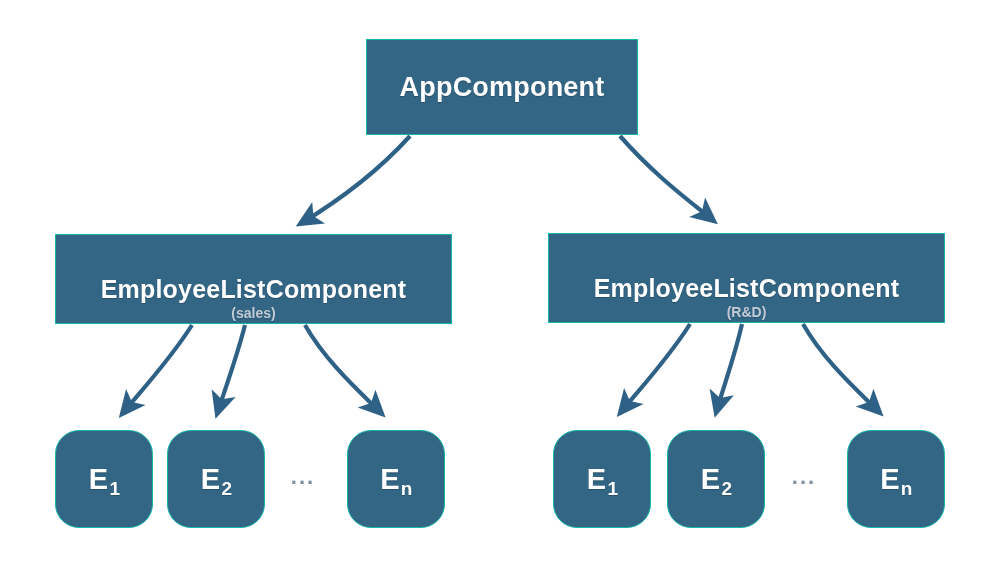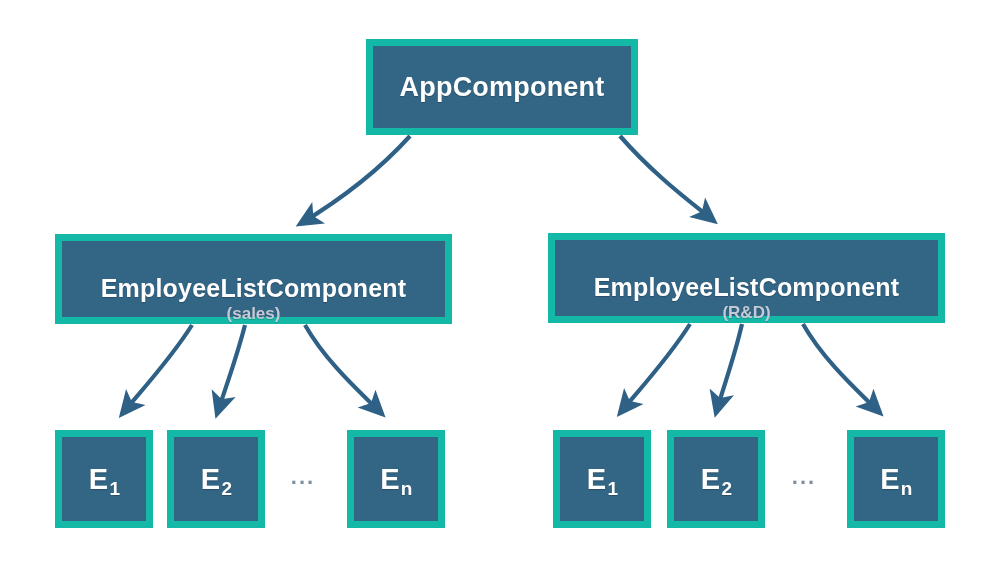--- a/index.html
+++ b/index.html
@@ -22,21 +22,21 @@
     left: 0;
     top: 0;
     width: 1000px;
     height: 567px;
     pointer-events: none;
   }
   .node {
     position: absolute;
     box-sizing: border-box;
     background: #336585;
-    border: 7px solid #14b8a6;
+    border: 1px solid #14b8a6;
     display: flex;
     flex-direction: column;
     align-items: center;
     justify-content: center;
     text-align: center;
   }
   .node .title {
     color: #ffffff;
     font-weight: bold;
     letter-spacing: 0.2px;
@@ -49,23 +49,23 @@
     text-shadow: 0 1px 1px rgba(0,0,0,0.18);
     line-height: 1.1;
     margin-top: 4px;
   }
   #node-app { left: 366px; top: 39px; width: 272px; height: 96px; }
   #node-app .title { font-size: 27px; }
 
   #node-mid-sales { left: 55px; top: 234px; width: 397px; height: 90px; }
   #node-mid-rnd   { left: 548px; top: 233px; width: 397px; height: 90px; }
   .mid .title { font-size: 25px; margin-top: 40px; }
-  .mid .subtitle { font-size: 17px; }
+  .mid .subtitle { font-size: 14px; }
 
-  .leaf { width: 98px; height: 98px; top: 430px; }
+  .leaf { width: 98px; height: 98px; top: 430px; border-radius: 24px; }
   .leaf .title { font-size: 29px; }
   .leaf .title .sub {
     font-size: 19px;
     vertical-align: baseline;
     position: relative;
     top: 6px;
     left: 1px;
   }
   #leaf-sales-1 { left: 55px; }
   #leaf-sales-2 { left: 167px; }

